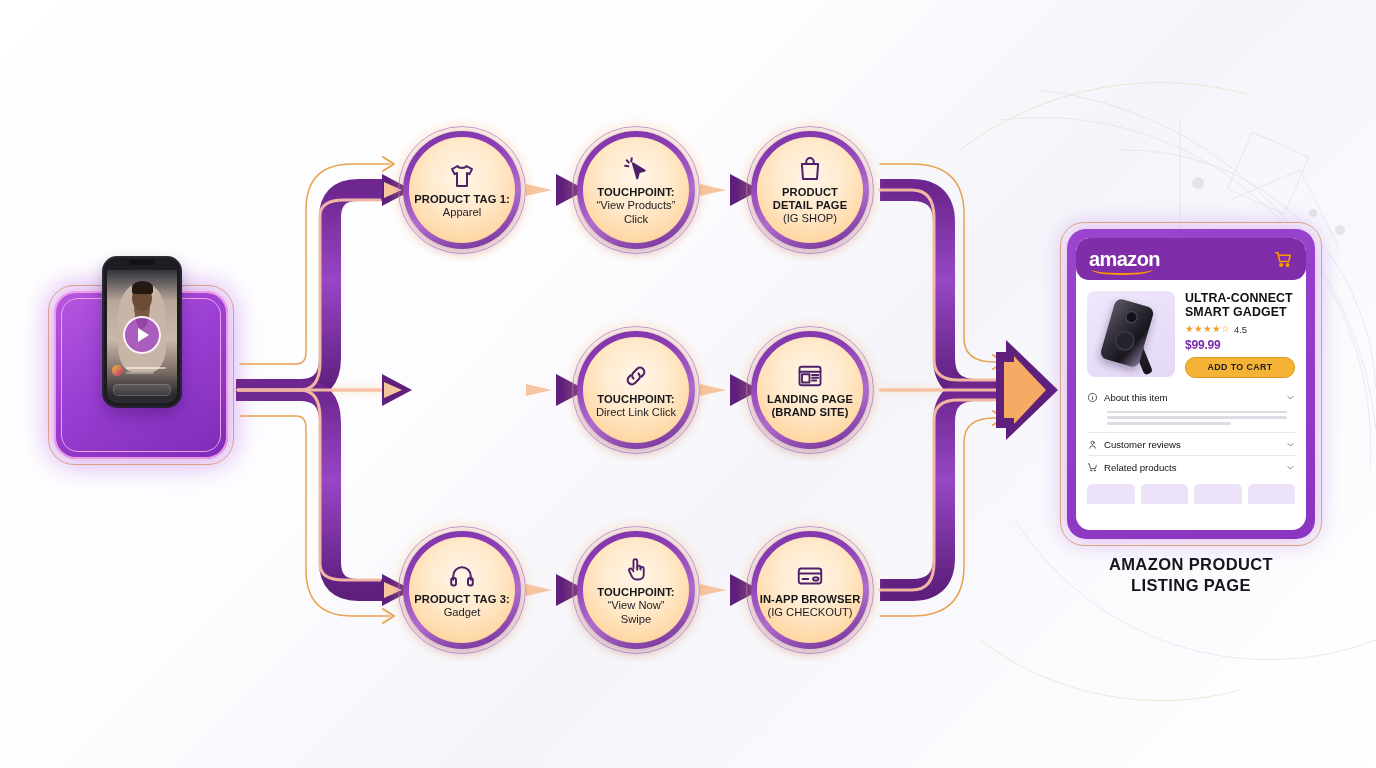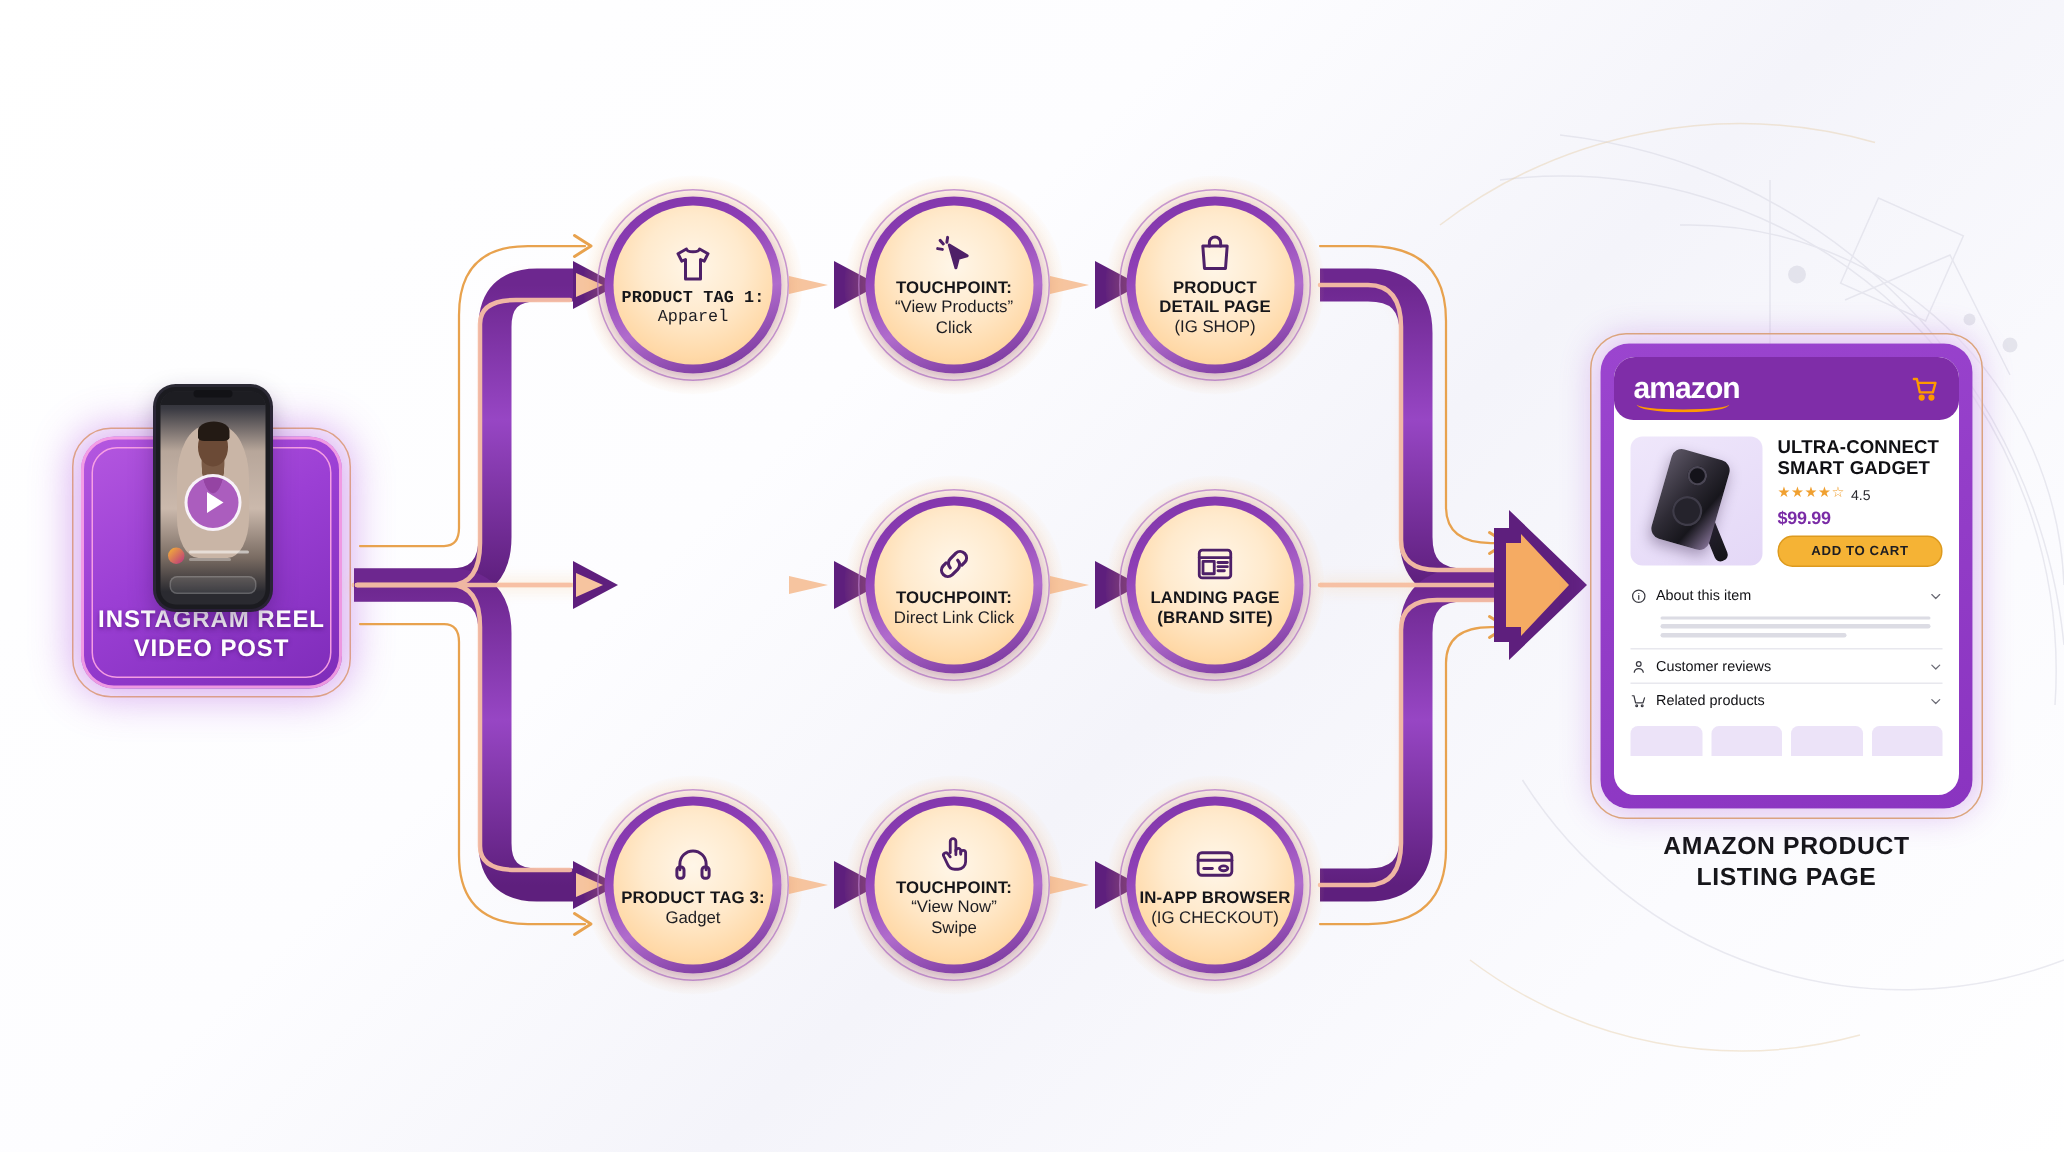--- a/index.html
+++ b/index.html
@@ -291,24 +291,20 @@
     </g>
 
     <path d="M996 352 H1006 L1006 340 L1058 390 L1006 440 L1006 428 H996 Z" fill="#5e1f7d"></path>
     <path d="M1004 362 H1014 L1014 356 L1046 390 L1014 424 L1014 418 H1004 Z" fill="#f5ab63"></path>
   </svg>
 
   <div id="source">
     <div class="src-outer"></div>
     <div class="src-glow"></div>
     <div class="src-inner-line"></div>
-    <div class="src-label">
-      <span>INSTAGRAM REEL</span><br>
-      <span>VIDEO POST</span>
-    </div>
   </div>
 
   <div id="phone">
     <div class="ph-notch"></div>
     <div class="ph-screen">
       <div class="ph-statusbar"></div>
       <div class="ph-person"></div>
       <div class="ph-head"></div>
       <div class="ph-hair"></div>
       <div class="ph-play">
@@ -316,21 +312,21 @@
         </div>
       <div class="ph-caption">
         <div class="ph-avatar"></div>
         <div class="ph-line" style="left:14px;top:2px;width:40px;"></div>
         <div class="ph-line" style="left:14px;top:7px;width:28px;opacity:.6;"></div>
       </div>
       <div class="ph-bar"></div>
     </div>
   </div>
 
-  <div class="node" style="left:398px;top:126px;font-family:Liberation Mono, monospace;">
+  <div class="node" style="left:398px;top:126px;">
     <div class="halo"></div>
     <div class="ring-outer"></div>
     <div class="ring-mid"></div>
     <div class="face">
       <svg class="ico" viewBox="0 0 24 24" fill="none" stroke="currentColor" stroke-width="1.6" stroke-linecap="round" stroke-linejoin="round">
         <path d="M8.5 4 L4 6.5 L6 10.5 L8 9.6 V20 H16 V9.6 L18 10.5 L20 6.5 L15.5 4 C15 6 9 6 8.5 4 Z"></path>
       </svg>
       <div class="t1">PRODUCT TAG 1:</div>
       <div class="t2">Apparel</div>
     </div>

